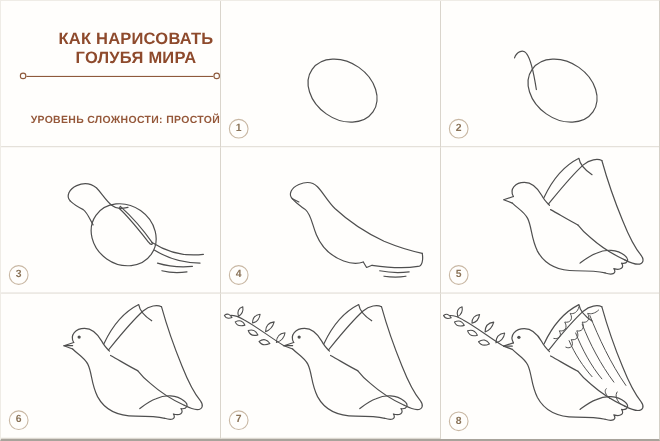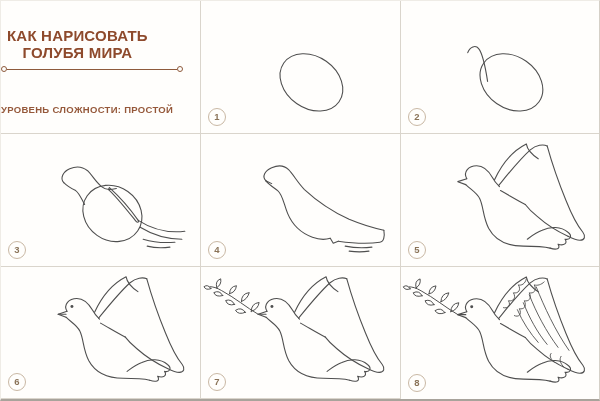--- a/index.html
+++ b/index.html
@@ -14,21 +14,21 @@
   .cell{position:relative;border-right:1px solid #dad5cc;border-bottom:1px solid #dad5cc;box-sizing:border-box;background:#fffefc;}
   .cell.col3{border-right:none;}
   .cell.row3{border-bottom:none;}
   .cell svg{display:block;width:100%;height:100%;}
   .badge{
     position:absolute;left:7px;bottom:7px;width:16px;height:16px;border-radius:50%;
     border:1px solid #c9b8a4;color:#8a7358;font-size:9.5px;font-weight:bold;
     line-height:16px;text-align:center;background:transparent;
   }
   
-  .header-cell{display:flex;flex-direction:column;align-items:flex-start;text-align:center;}
+  .header-cell{display:flex;flex-direction:column;align-items:flex-end;text-align:center;}
   .title{margin:26px 6px 0 6px;font-size:15px;line-height:17px;font-weight:bold;color:#8e4a2c;letter-spacing:.2px;}
   .divider{display:flex;align-items:center;width:182px;margin:5px 0 4px 0;}
   .divider .dot{width:4px;height:4px;border:1px solid #8e5a3c;border-radius:50%;flex:0 0 auto;}
   .divider .line{flex:1;height:1px;background:#8e5a3c;}
   .subtitle{font-size:9.5px;font-weight:bold;color:#95583a;letter-spacing:.3px;margin-top:28px;}
   .logo{margin-top:17px;display:flex;align-items:center;gap:4px;color:#8f8f8f;}
   .logo .copy{font-size:13px;font-weight:bold;}
   .brand{position:relative;font-size:16px;font-weight:bold;letter-spacing:.3px;color:#8f8f8f;}
   .brand .leaf{position:absolute;left:11px;top:-5px;width:10px;height:10px;transform:rotate(-18deg);}
   .footnote{margin-top:7px;font-size:6px;color:#b8b3ab;letter-spacing:.2px;white-space:nowrap;}

